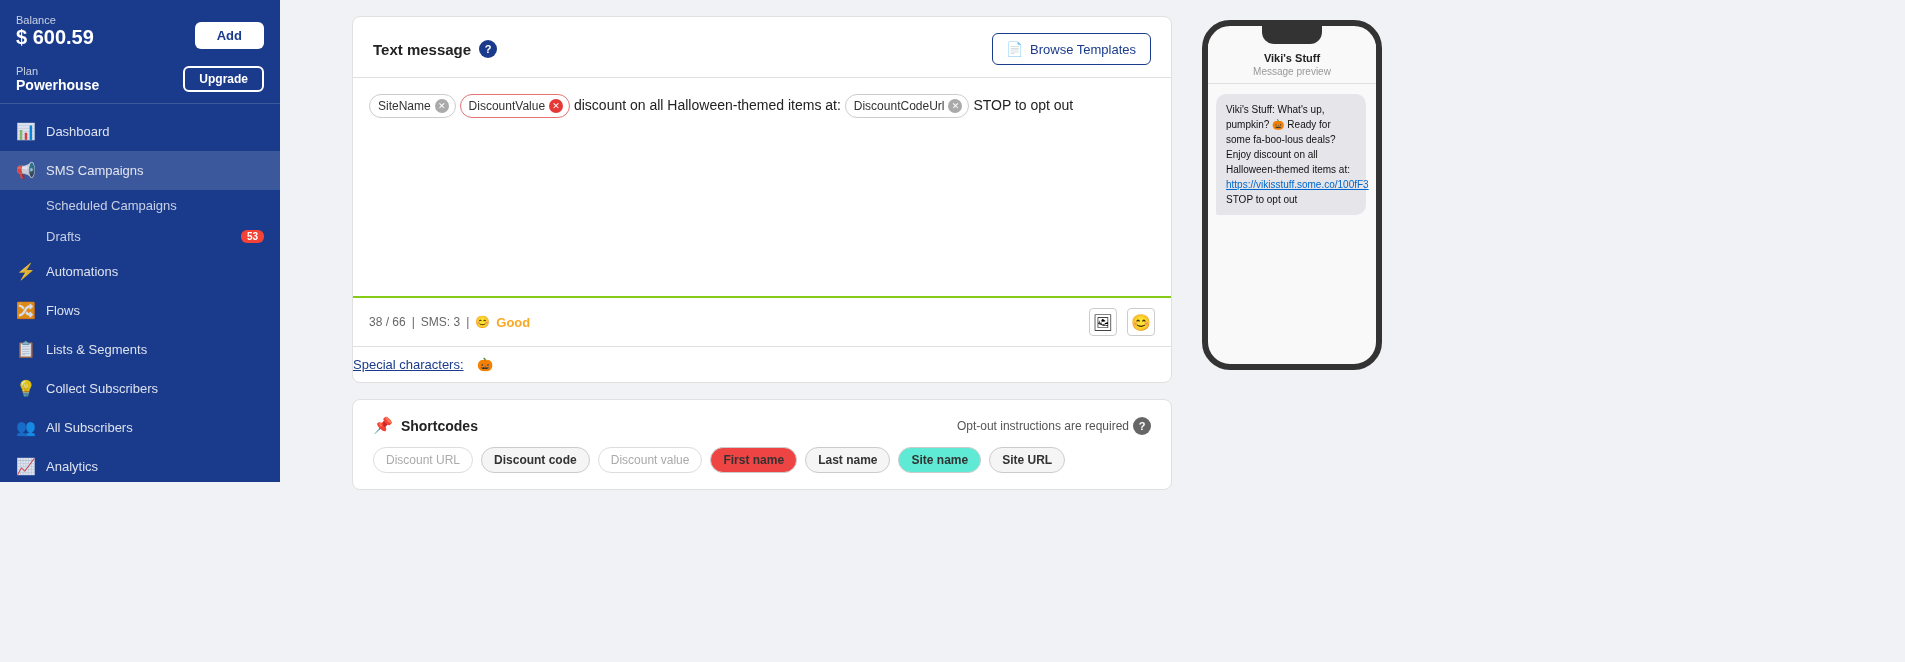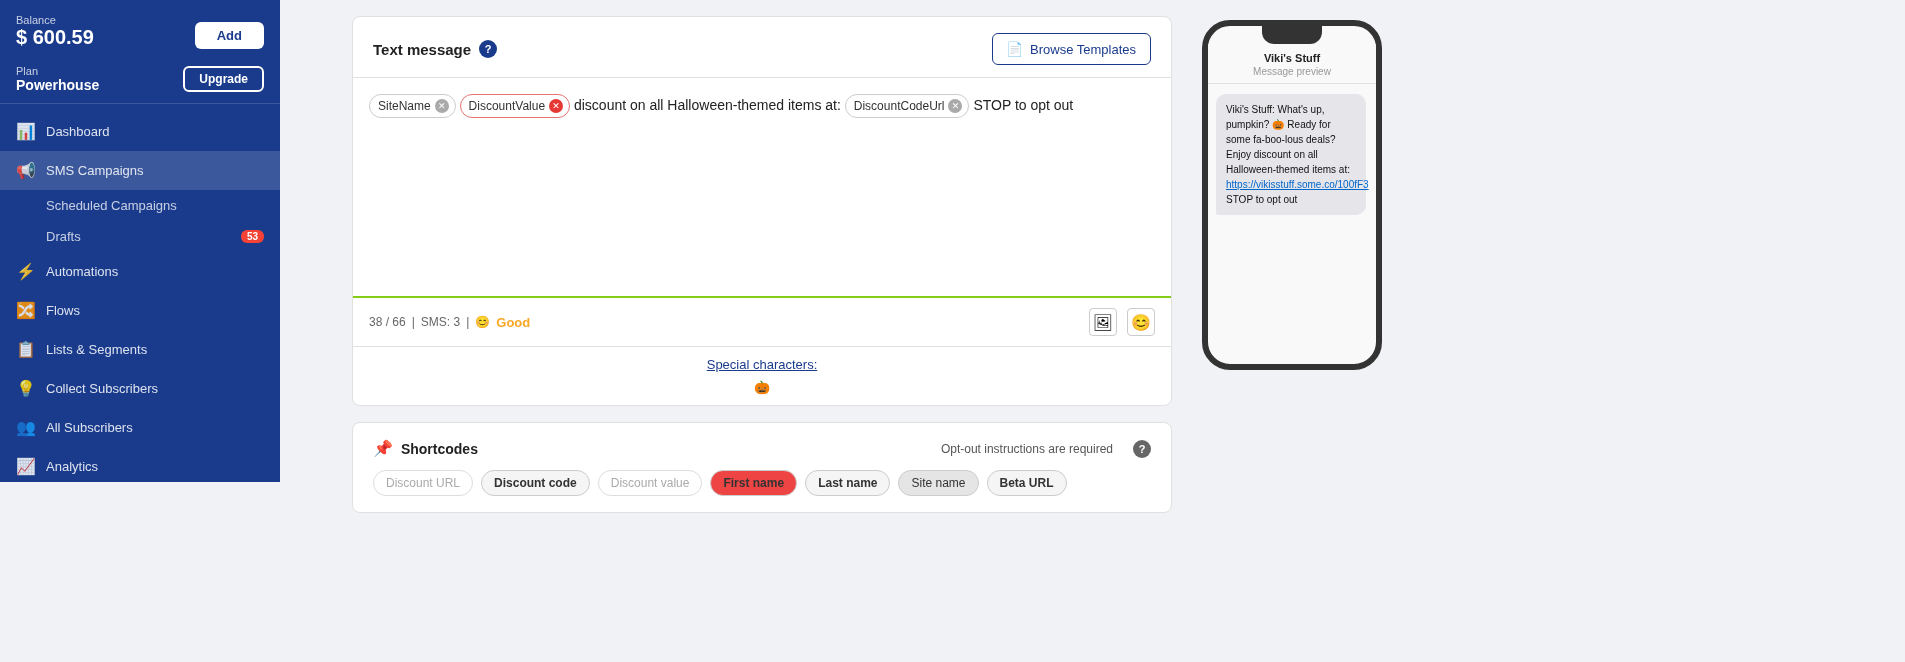--- a/index.html
+++ b/index.html
@@ -214,22 +214,21 @@
       font-size: 16px;
       background: #fff;
     }
 
     .special-chars {
       padding: 10px 0;
       font-size: 13px;
       color: #555;
       display: flex;
       align-items: center;
-      gap: 8px;
-      flex-direction: column;
+      gap: 14px;
     }
     .special-chars a { color: #1a3b8c; text-decoration: underline; cursor: pointer; font-size: 13px; }
 
     
     .shortcodes-section {
       margin-top: 16px;
       background: #fff;
       border-radius: 8px;
       border: 1px solid #e0e0e0;
       padding: 16px 20px;
@@ -242,21 +241,21 @@
     }
     .shortcodes-title {
       display: flex;
       align-items: center;
       gap: 8px;
       font-size: 14px;
       font-weight: 600;
       color: #222;
     }
     .pin-icon { color: #1a3b8c; font-size: 16px; }
-    .opt-out-label { font-size: 12px; color: #555; display: flex; align-items: center; gap: 20px; }
+    .opt-out-label { font-size: 12px; color: #555; display: flex; align-items: center; gap: 4px; }
     .shortcode-tags { display: flex; flex-wrap: wrap; gap: 8px; }
     .shortcode-tag {
       border: 1px solid #ccc;
       border-radius: 14px;
       padding: 5px 12px;
       font-size: 12px;
       color: #333;
       cursor: pointer;
       background: #fff;
     }
@@ -481,25 +480,25 @@
           </div>
           <div class="shortcode-tag inactive">
             <span>Discount value</span>
           </div>
           <div class="shortcode-tag" style="background:#ef4444; font-weight:600;">
             <span>First name</span>
           </div>
           <div class="shortcode-tag" style="background:#f5f5f5; font-weight:600;">
             <span>Last name</span>
           </div>
-          <div class="shortcode-tag" style="background:#e5e5e5; font-weight:400;">
+          <div class="shortcode-tag" style="background:#5eead4; font-weight:700;">
             <span>Site name</span>
           </div>
           <div class="shortcode-tag" style="background:#f5f5f5; font-weight:600;">
-            <span>Beta URL</span>
+            <span>Site URL</span>
           </div>
         </div>
       </div>
 
     </div>
 
     <div class="phone-preview">
       <div class="phone-frame">
         <div class="phone-notch"></div>
         <div class="phone-sender">Viki's Stuff</div>

